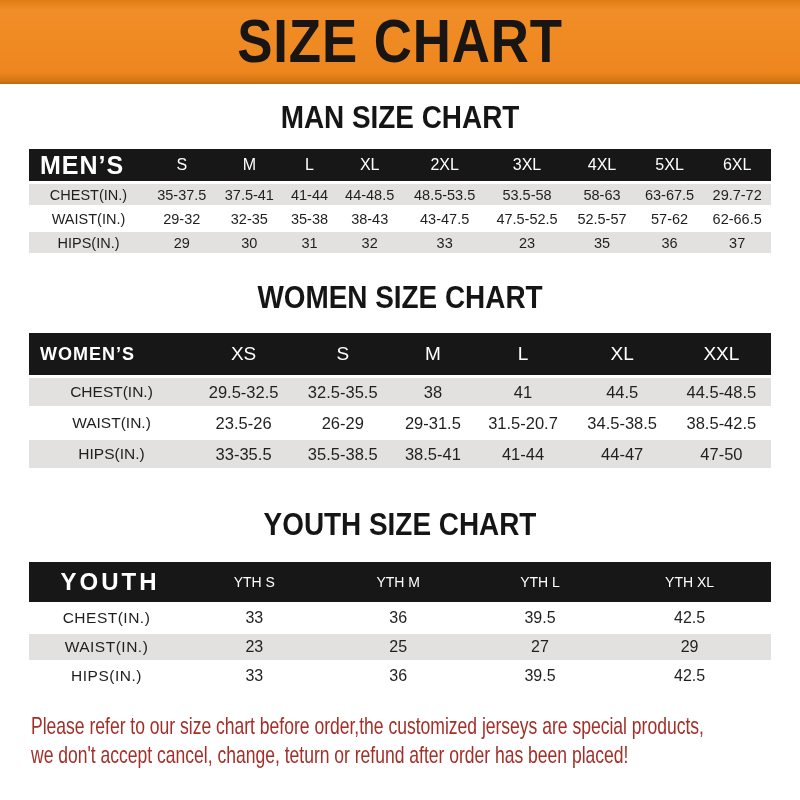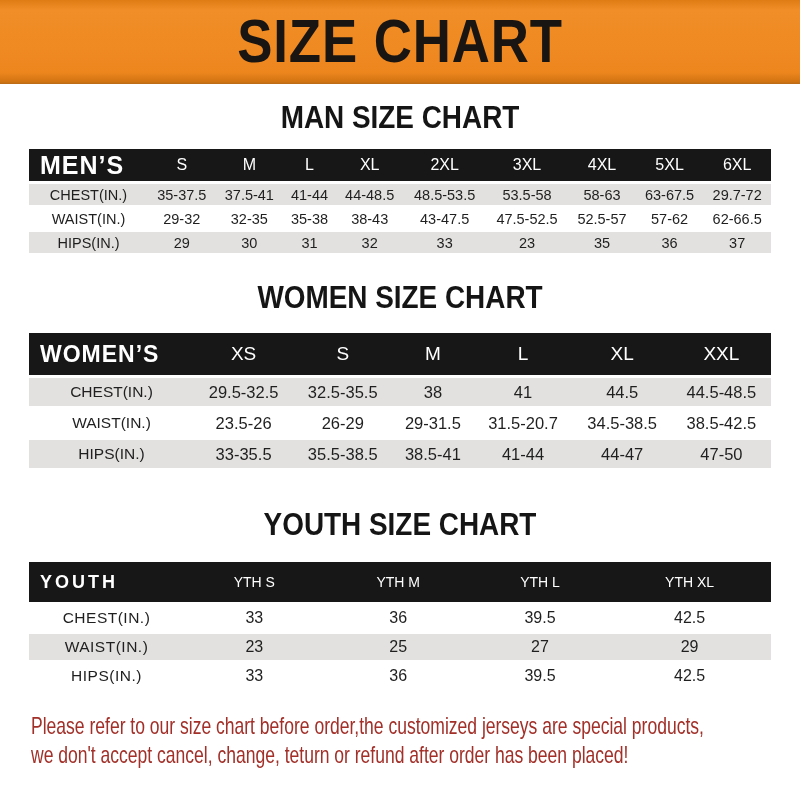--- a/index.html
+++ b/index.html
@@ -49,27 +49,27 @@
   tbody tr.plain td{background:#ffffff;}
   
   .tbl-men{margin-top:11px;}
   .tbl-men thead th{height:32px;font-size:16px;}
   .tbl-men thead th.lbl{font-size:25px;width:104px;}
   .tbl-men tbody td{height:21px;font-size:14.5px;}
   .tbl-men tbody td.lbl{font-size:14.5px;}
   
   .tbl-women{margin-top:15px;}
   .tbl-women thead th{height:42px;font-size:19px;}
-  .tbl-women thead th.lbl{font-size:23px;width:150px;}
+  .tbl-women thead th.lbl{font-size:18px;width:150px;}
   .tbl-women tbody td{height:28px;font-size:16.5px;}
   .tbl-women tbody td.lbl{font-size:15.5px;}
   
   .tbl-youth{margin-top:17px;}
   .tbl-youth thead th{height:40px;font-size:14px;}
-  .tbl-youth thead th.lbl{font-size:18px;width:140px;letter-spacing:3px;}
+  .tbl-youth thead th.lbl{font-size:24px;width:140px;letter-spacing:3px;text-align:center;}
   .tbl-youth tbody td{height:26px;font-size:16px;}
   .tbl-youth tbody td.lbl{font-size:15.5px;letter-spacing:0.5px;}
   
   .footer-note{margin:19px 16px 0 31px;}
   .footer-line{
     font-size:24px;line-height:29px;color:#a23029;
     transform:scaleX(0.73);transform-origin:left center;
     white-space:nowrap;
   }
 </style>

